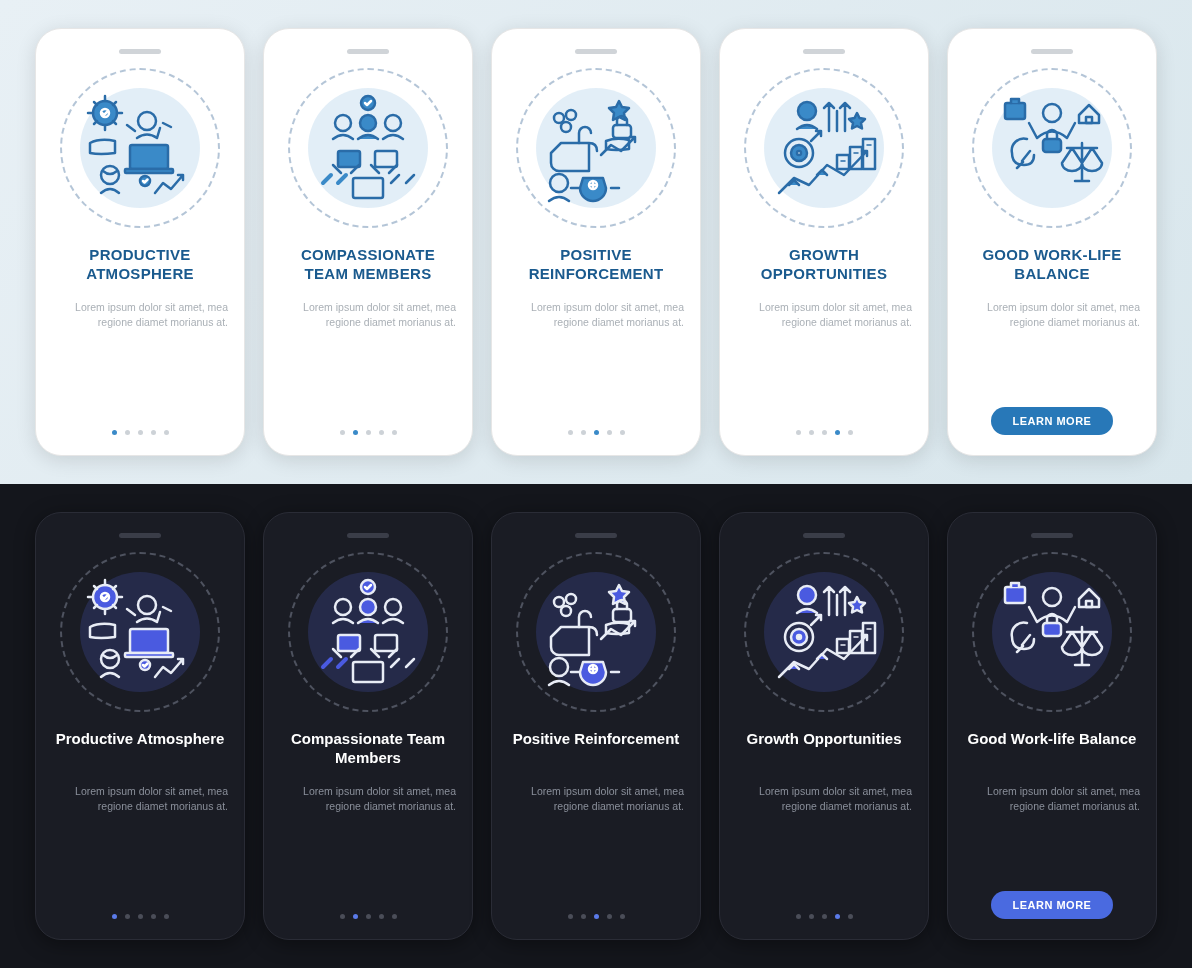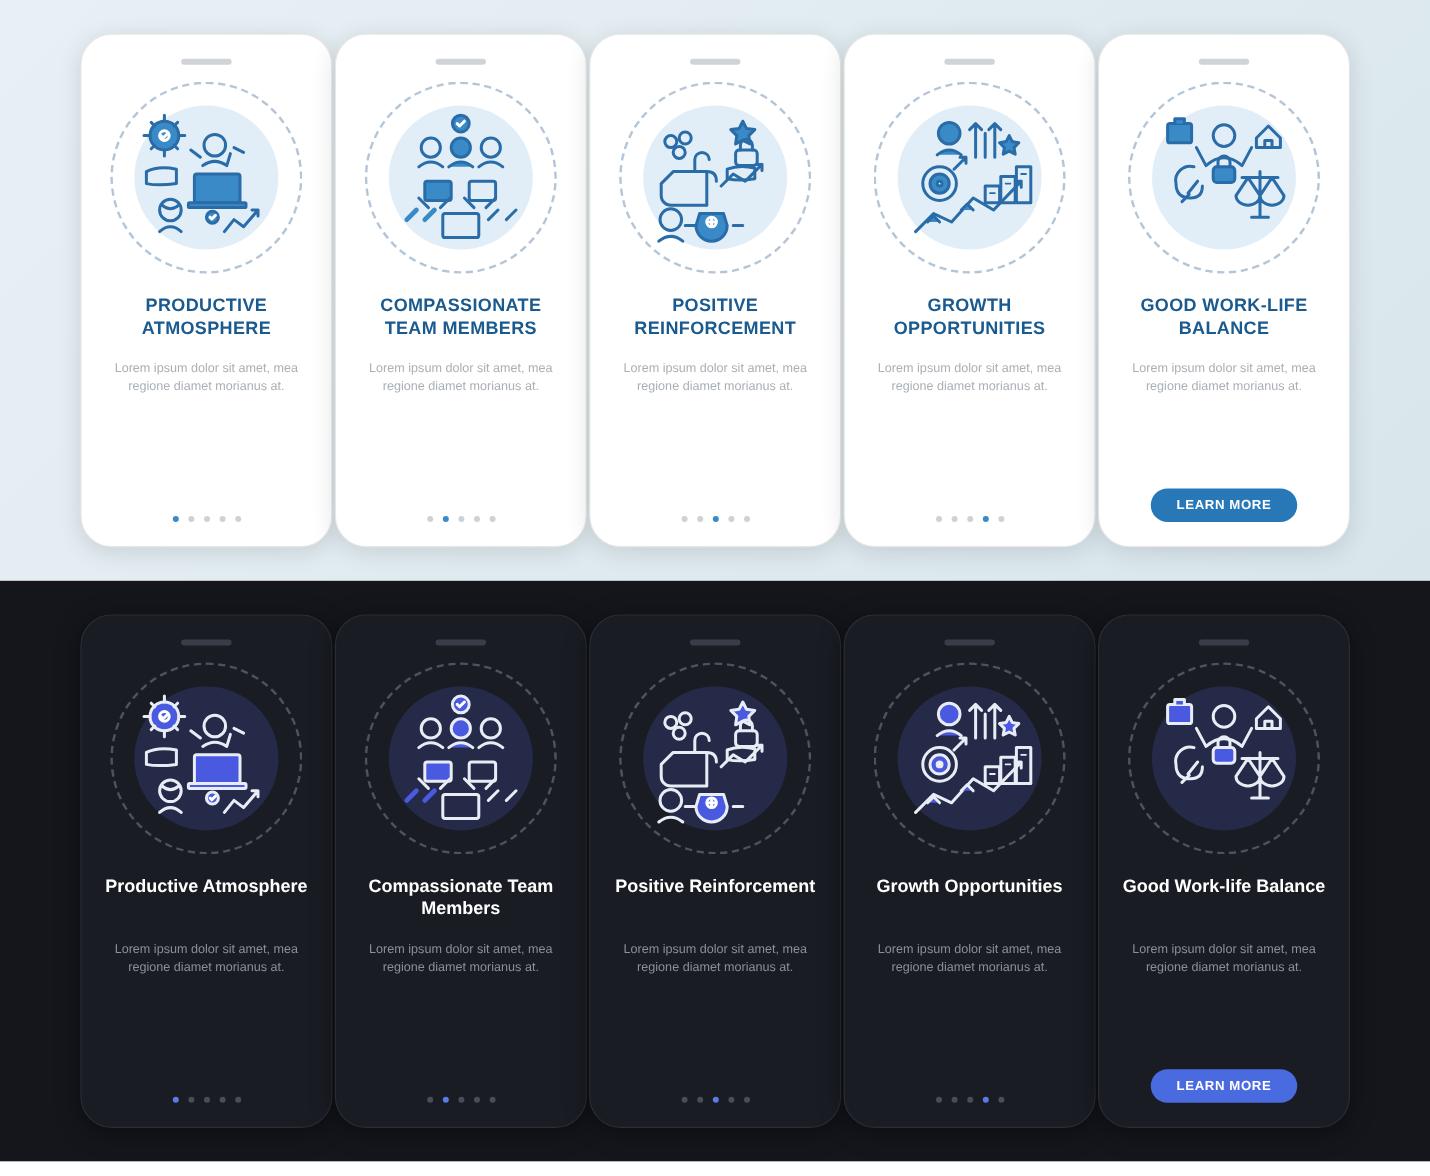--- a/index.html
+++ b/index.html
@@ -1,18 +1,18 @@
 <!DOCTYPE html>
 <html><head>
 <meta charset="utf-8">
 <style>
 * { margin: 0; padding: 0; box-sizing: border-box; }
 body { font-family: -apple-system, BlinkMacSystemFont, 'Segoe UI', Arial, sans-serif; width: 1192px; }
 
-.section { display: flex; justify-content: center; gap: 2px; padding: 28px 24px; }
+.section { display: flex; justify-content: center; gap: 18px; padding: 28px 24px; }
 .section-light { background: linear-gradient(135deg, #e8f0f5 0%, #d8e6ec 100%); }
 .section-dark { background: #14161c; }
 
 .phone {
   width: 210px;
   height: 428px;
   border-radius: 26px;
   padding: 20px 16px 16px;
   display: flex;
   flex-direction: column;
@@ -53,21 +53,21 @@
   line-height: 1.25;
   margin-bottom: 16px;
   min-height: 38px;
 }
 .section-light .title { color: #1a5a8e; text-transform: uppercase; letter-spacing: 0.3px; }
 .section-dark .title { color: #fff; }
 
 .desc {
   font-size: 10.5px;
   line-height: 1.4;
-  text-align: center;
+  text-align: right;
   min-height: 44px;
 }
 .section-light .desc { color: #aab0b6; }
 .section-dark .desc { color: #8a8f9a; }
 
 .dots { display: flex; gap: 8px; margin-top: auto; margin-bottom: 4px; }
 .dot { width: 5px; height: 5px; border-radius: 50%; }
 .section-light .dot { background: #cdd2d7; }
 .section-light .dot.active { background: #3a8ac8; }
 .section-dark .dot { background: #4a4d58; }

